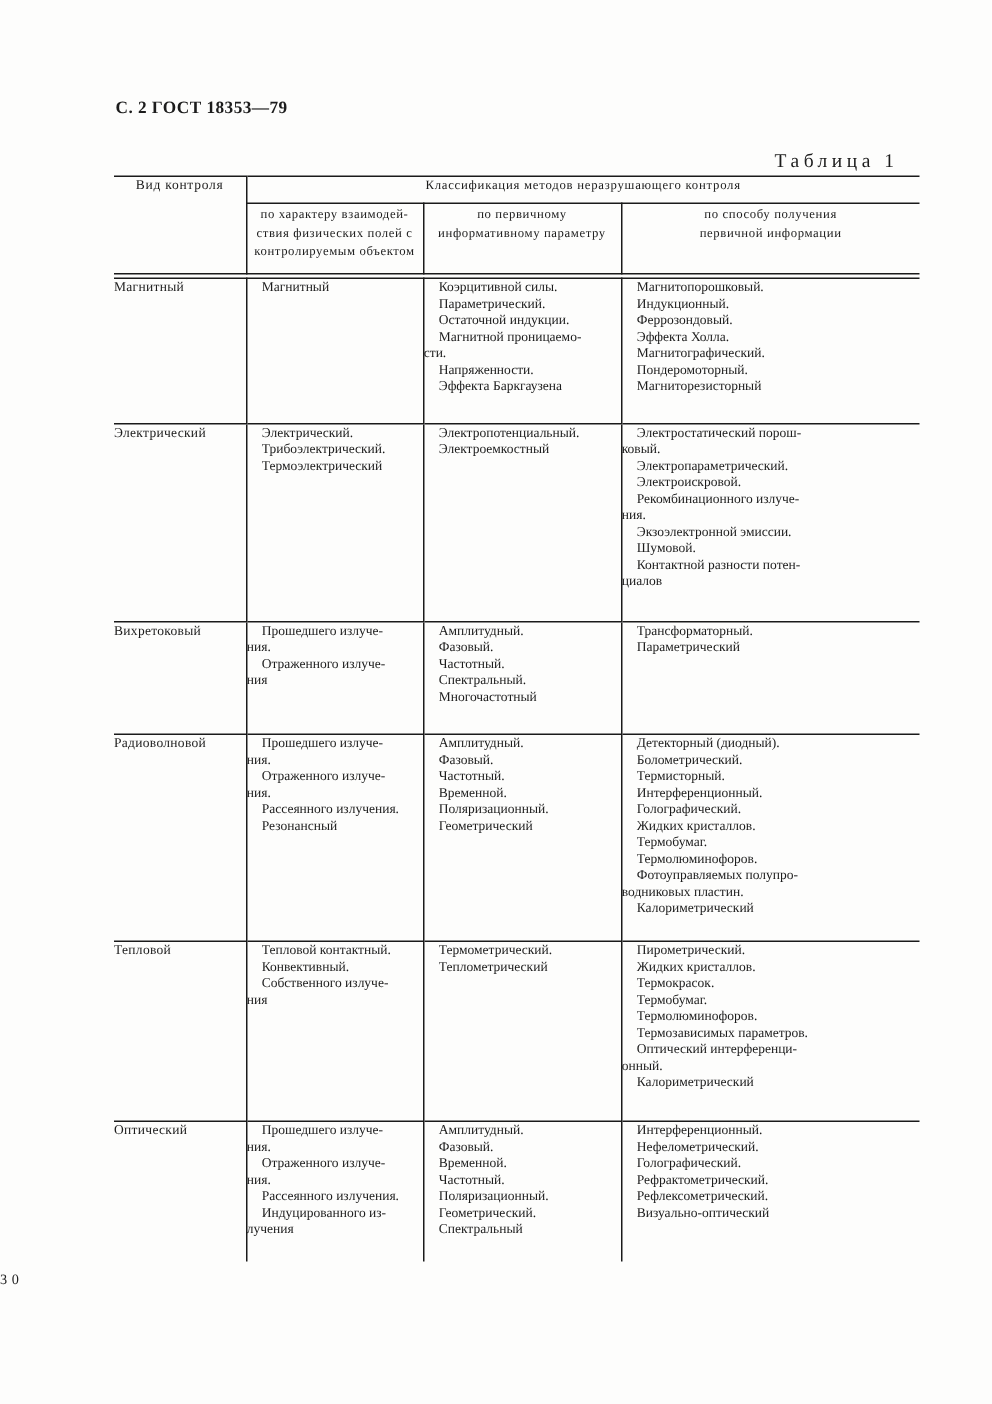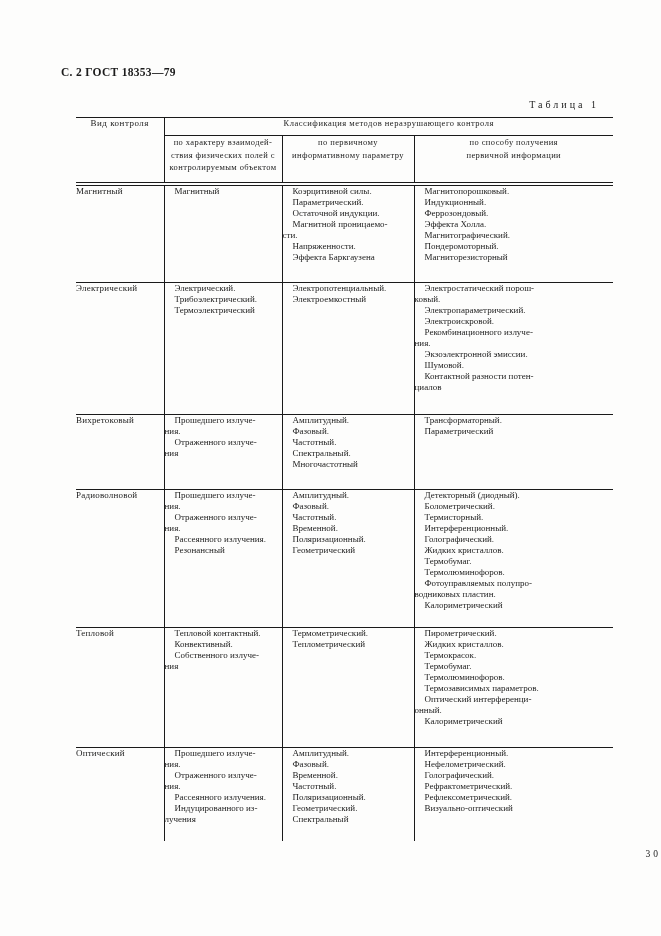--- a/index.html
+++ b/index.html
@@ -11,31 +11,31 @@
   }
   .page {
     position: relative;
     width: 661px;
     height: 936px;
     background: #fdfdfc;
     overflow: hidden;
   }
   .doc-header {
     position: absolute;
-    left: 61px;
+    left: 77px;
     top: 66px;
     font-size: 11.5px;
     font-weight: bold;
     letter-spacing: 0.3px;
   }
   .table-label {
     position: absolute;
     right: 62px;
     top: 99px;
-    font-size: 10px;
+    font-size: 13px;
     letter-spacing: 3px;
   }
   table.main {
     position: absolute;
     left: 76px;
     top: 117px;
     width: 537px;
     border-collapse: collapse;
     table-layout: fixed;
     border-top: 1px solid #1a1a1a;
@@ -89,21 +89,21 @@
   tr.r4 { height: 138px; }
   tr.r5 { height: 120px; }
   tr.r6 { height: 93px; }
   tr.h1 { height: 18px; }
   tr.h2 { height: 48px; }
   .page-number {
     position: absolute;
     left: 0;
     top: 849px;
     width: 661px;
-    text-align: right;
+    text-align: left;
     font-size: 9.5px;
     letter-spacing: 3px;
   }
 </style>
 </head>
 <body>
 
 <div class="page">
 
   <div class="doc-header">С. 2 ГОСТ 18353—79</div>

